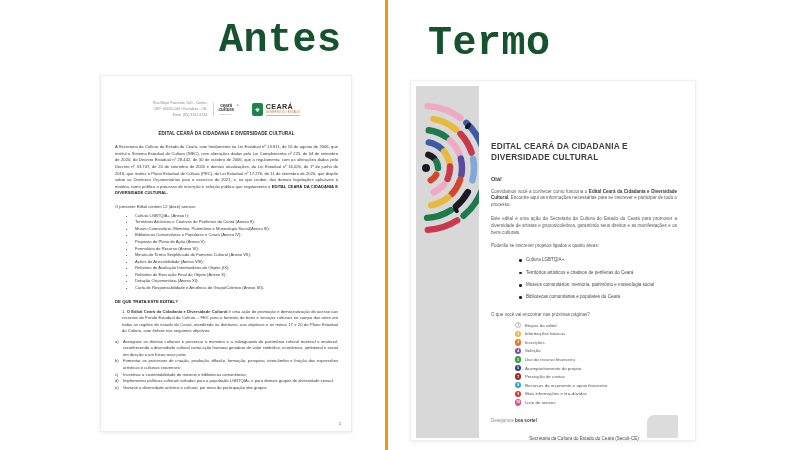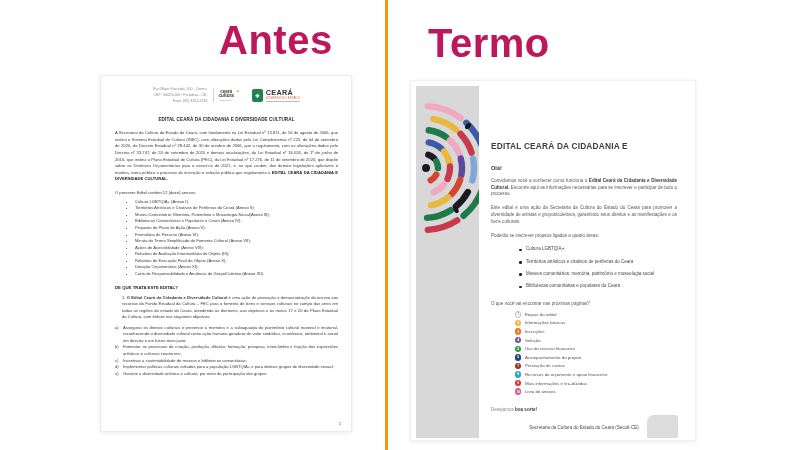--- a/index.html
+++ b/index.html
@@ -4,29 +4,29 @@
 <style>
   * { margin:0; padding:0; box-sizing:border-box; }
   html,body { background:#fff; }
   body { font-family:"Liberation Sans", sans-serif; }
   .stage { position:relative; width:800px; height:450px; background:#ffffff; overflow:hidden; }
 
   
   .divider { position:absolute; left:385px; top:0; width:3px; height:450px; background:#F2980F; }
 
   
-  .big-heading { position:absolute; font-weight:800; font-size:40px; color:#be185d; letter-spacing:0.5px; }
+  .big-heading { position:absolute; font-weight:800; font-size:40px; color:#14532d; letter-spacing:0.5px;font-family:Liberation Mono, monospace; }
   .heading-before { left:219px; top:18px; }
   .heading-after  { left:428px; top:21px; }
 
   
   .doc-before { position:absolute; left:100px; top:75px; width:252px; height:357px;
     background:#fff; border:1px solid #ececec; box-shadow:0 1px 4px rgba(0,0,0,0.08);
     padding:9px 13px 6px 14px; color:#3b3b3b; }
-  .db-header { display:flex; align-items:center; justify-content:center; gap:5px; margin-top:2px; }
+  .db-header { display:flex; align-items:center; justify-content:center; gap:5px; margin-top:16px; }
   .db-address { text-align:right; font-size:3.6px; line-height:1.6; color:#8a8a8a; }
   .db-vr { width:1px; height:13px; background:#cfcfcf; }
   .logo-cultura { text-align:center; position:relative; padding-right:7px; }
   .logo-cultura .l1 { font-size:4.6px; font-weight:bold; color:#3a3a3a; line-height:1; }
   .logo-cultura .l2 { font-size:4.6px; font-weight:bold; color:#3a3a3a; line-height:1; }
   .logo-cultura .sub { font-size:2.4px; color:#8a8a8a; letter-spacing:0.4px; }
   .bee-mark { position:absolute; right:0; top:-2px; width:6px; height:6px; }
   .bee-mark span { position:absolute; left:1px; top:1px; font-size:5px; color:#E8B42C; line-height:1; }
   .logo-estado { display:flex; align-items:center; gap:3px; margin-left:6px; }
   .shield { width:11px; height:13px; background:#1E8449; border-radius:2px;
@@ -200,20 +200,21 @@
 
         <circle cx="10" cy="78" r="4" fill="#1A1A24"></circle>
         <ellipse cx="52" cy="36" rx="2.2" ry="3.6" fill="#15151F" transform="rotate(40 52 36)"></ellipse>
         <ellipse cx="40" cy="120" rx="2.2" ry="3.4" fill="#15151F" transform="rotate(-35 40 120)"></ellipse>
       </svg>
     </div>
 
     <div class="da-content">
       <div class="da-title">
         <div>EDITAL CEARÁ DA CIDADANIA E</div>
+        <div>DIVERSIDADE CULTURAL</div>
       </div>
 
       <div class="da-greet">Olá!</div>
 
       <p class="da-p"><span>Convidamos você a conhecer como funciona o </span><b>Edital Ceará da Cidadania e Diversidade Cultural.</b><span> Encontre aqui as informações necessárias para se inscrever e participar de todo o processo.</span></p>
 
       <p class="da-p">Este edital é uma ação da Secretaria da Cultura do Estado do Ceará para promover a diversidade de artistas e grupos/coletivos, garantindo seus direitos e as manifestações e os bens culturais.</p>
 
       <p class="da-p">Poderão se inscrever projetos ligados a quatro áreas:</p>
 

